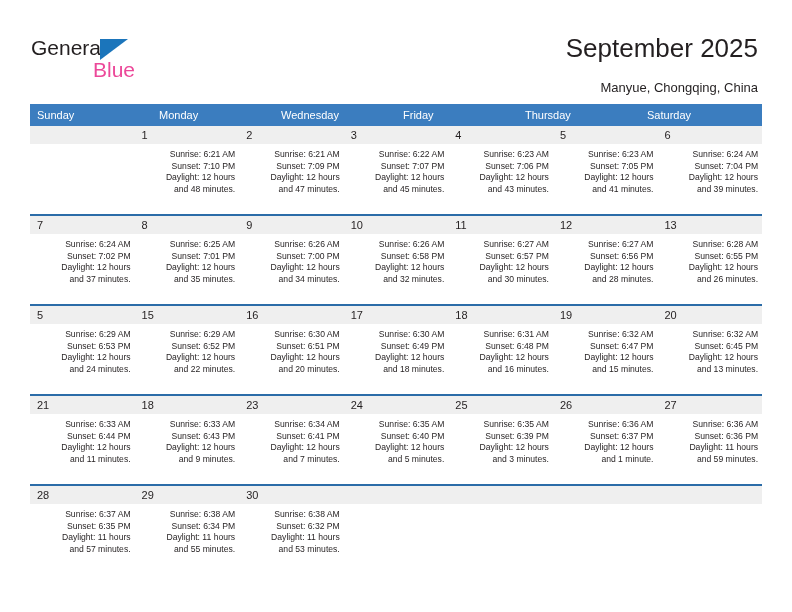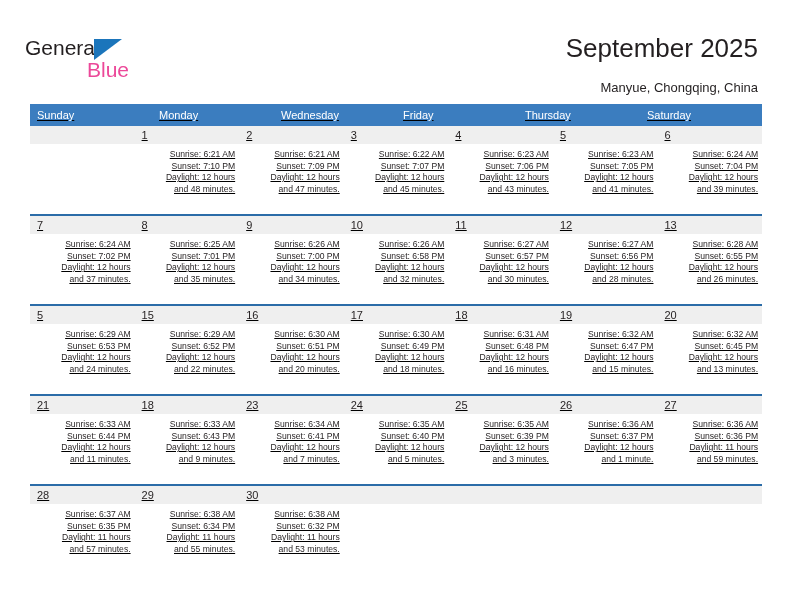--- a/index.html
+++ b/index.html
@@ -22,21 +22,21 @@
 
   
   .header {
     position: absolute;
     left: 0; top: 0;
     width: 792px;
     height: 100px;
   }
   .logo {
     position: absolute;
-    left: 25px;
+    left: 31px;
     top: 36px;
     width: 120px;
     height: 46px;
   }
   .logo-general {
     position: absolute;
     left: 0; top: 0;
     font-size: 21px;
     color: #231f20;
     letter-spacing: 0px;
@@ -82,21 +82,20 @@
     white-space: nowrap;
     margin-left: 13px;
   }
 
   
   .calendar {
     position: absolute;
     left: 30px;
     top: 104px;
     width: 732px;
-    text-decoration: underline;
   }
   .weekday-row {
     display: flex;
     width: 732px;
     height: 22px;
     background: #3b7dbf;
   }
   .weekday {
     flex: 1 1 0;
     color: #ffffff;

